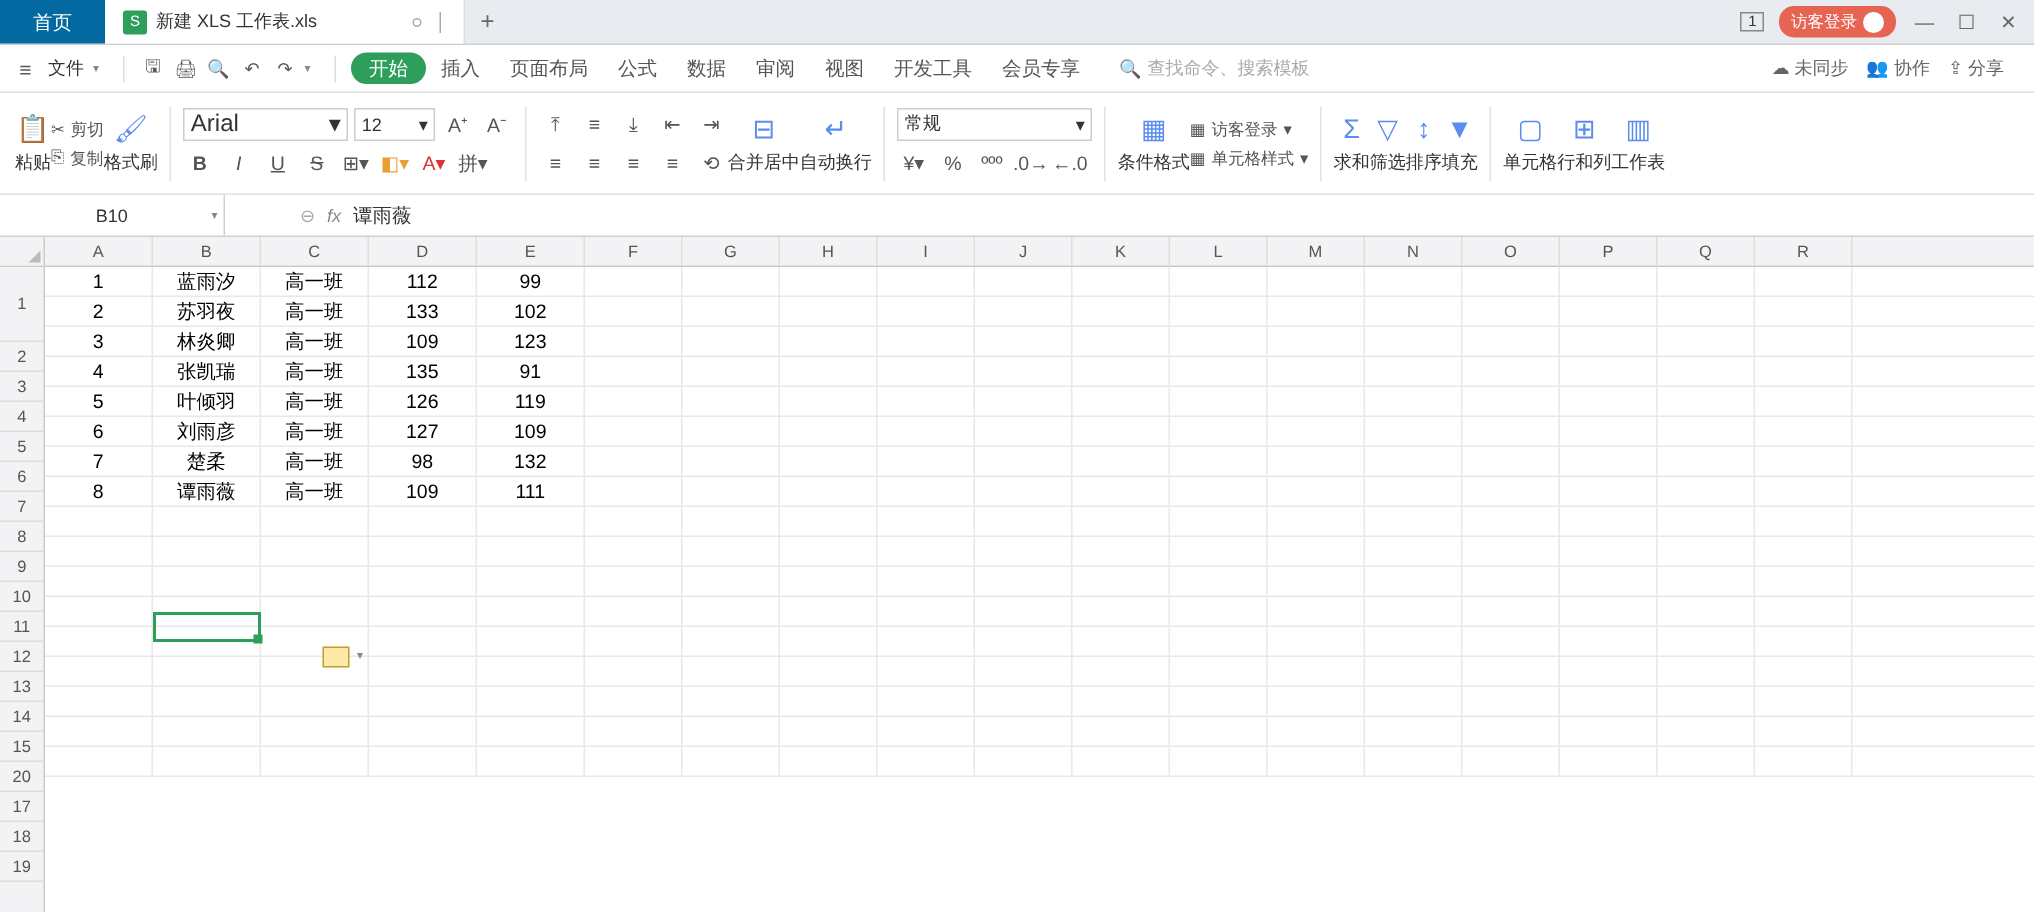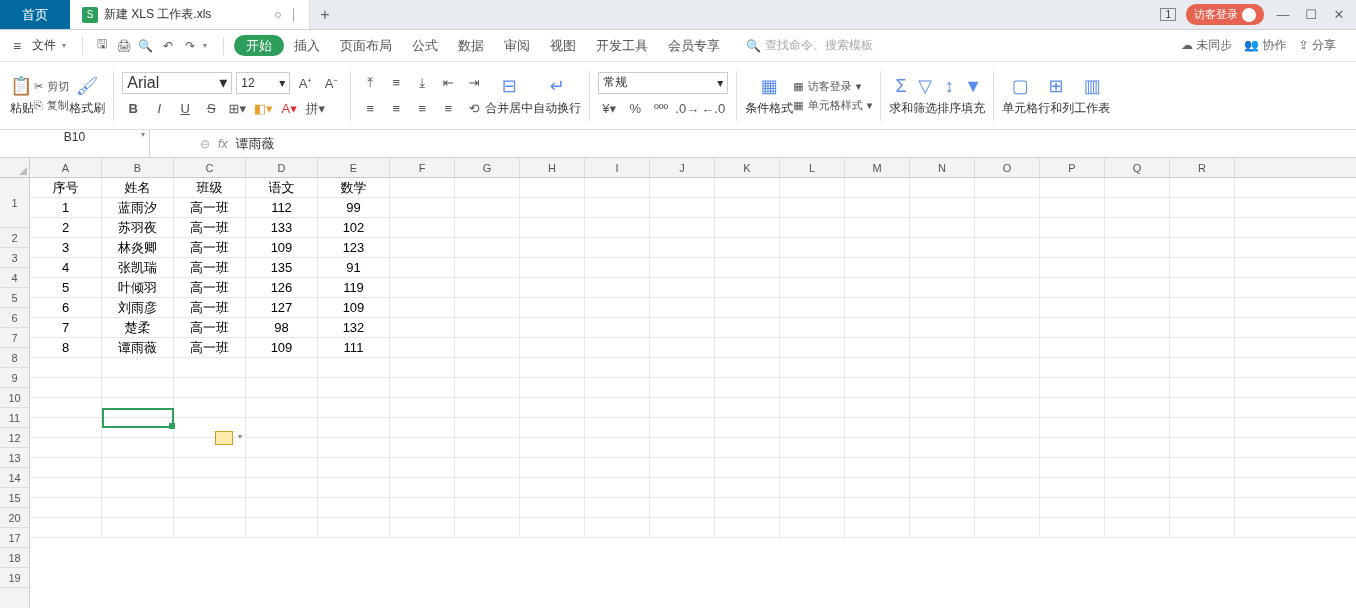--- a/index.html
+++ b/index.html
@@ -41,21 +41,21 @@
 .rb-small { display: flex; align-items: center; gap: 4px; font-size: 11px; cursor: pointer; color: #555; }
 .rb-divider { width: 1px; height: 50px; background: #e0e0e0; margin: 0 8px; }
 .font-select { border: 1px solid #ccc; height: 22px; width: 110px; padding: 0 4px; font-size: 16px; display: flex; align-items: center; justify-content: space-between; }
 .size-select { border: 1px solid #ccc; height: 22px; width: 54px; padding: 0 4px; font-size: 12px; display: flex; align-items: center; justify-content: space-between; }
 .fmt-row { display: flex; gap: 4px; align-items: center; }
 .fmt-btn { width: 22px; height: 22px; display: flex; align-items: center; justify-content: center; font-size: 13px; color: #555; cursor: pointer; }
 .num-fmt { border: 1px solid #ccc; height: 22px; width: 130px; padding: 0 4px; font-size: 12px; display: flex; align-items: center; justify-content: space-between; }
 
 
 .namebar { height: 28px; background: #fff; display: flex; align-items: center; border-bottom: 1px solid #d0d0d0; }
-.namebox { width: 150px; height: 100%; border-right: 1px solid #d0d0d0; display: flex; align-items: flex-start; justify-content: center; font-size: 12px; position: relative; }
+.namebox { width: 150px; height: 100%; border-right: 1px solid #d0d0d0; display: flex; align-items: center; justify-content: center; font-size: 12px; position: relative; }
 .namebox .dd { position: absolute; right: 4px; font-size: 8px; color: #888; }
 .fx-area { display: flex; align-items: center; gap: 8px; padding-left: 50px; font-size: 12px; }
 .fx-icon { color: #888; font-style: italic; }
 
 
 .grid-wrap { position: relative; background: #fff; }
 .colhdr { height: 20px; display: flex; background: #f3f3f5; border-bottom: 1px solid #ccc; }
 .rowhdr-corner { width: 30px; border-right: 1px solid #ccc; background: #f3f3f5; position: relative; }
 .rowhdr-corner::after { content: ""; position: absolute; right: 2px; bottom: 2px; width: 0; height: 0; border-right: 8px solid #bbb; border-top: 8px solid transparent; }
 .colcell { border-right: 1px solid #ddd; text-align: center; font-size: 11px; color: #555; line-height: 20px; }
@@ -296,40 +296,20 @@
         <div class="rowhdr">12</div>
         <div class="rowhdr">13</div>
         <div class="rowhdr">14</div>
         <div class="rowhdr">15</div>
         <div class="rowhdr">20</div>
         <div class="rowhdr">17</div>
         <div class="rowhdr">18</div>
         <div class="rowhdr">19</div>
       </div>
     <div class="cells" id="cells">
-      <div class="row">
-          <div class="cell colA">序号</div>
-          <div class="cell colB">姓名</div>
-          <div class="cell colC">班级</div>
-          <div class="cell colD">语文</div>
-          <div class="cell colE">数学</div>
-          <div class="cell colOther"></div>
-          <div class="cell colOther"></div>
-          <div class="cell colOther"></div>
-          <div class="cell colOther"></div>
-          <div class="cell colOther"></div>
-          <div class="cell colOther"></div>
-          <div class="cell colOther"></div>
-          <div class="cell colOther"></div>
-          <div class="cell colOther"></div>
-          <div class="cell colOther"></div>
-          <div class="cell colOther"></div>
-          <div class="cell colOther"></div>
-          <div class="cell colOther"></div>
-        </div>
         <div class="row">
           <div class="cell colA">1</div>
           <div class="cell colB">蓝雨汐</div>
           <div class="cell colC">高一班</div>
           <div class="cell colD">112</div>
           <div class="cell colE">99</div>
           <div class="cell colOther"></div>
           <div class="cell colOther"></div>
           <div class="cell colOther"></div>
           <div class="cell colOther"></div>

